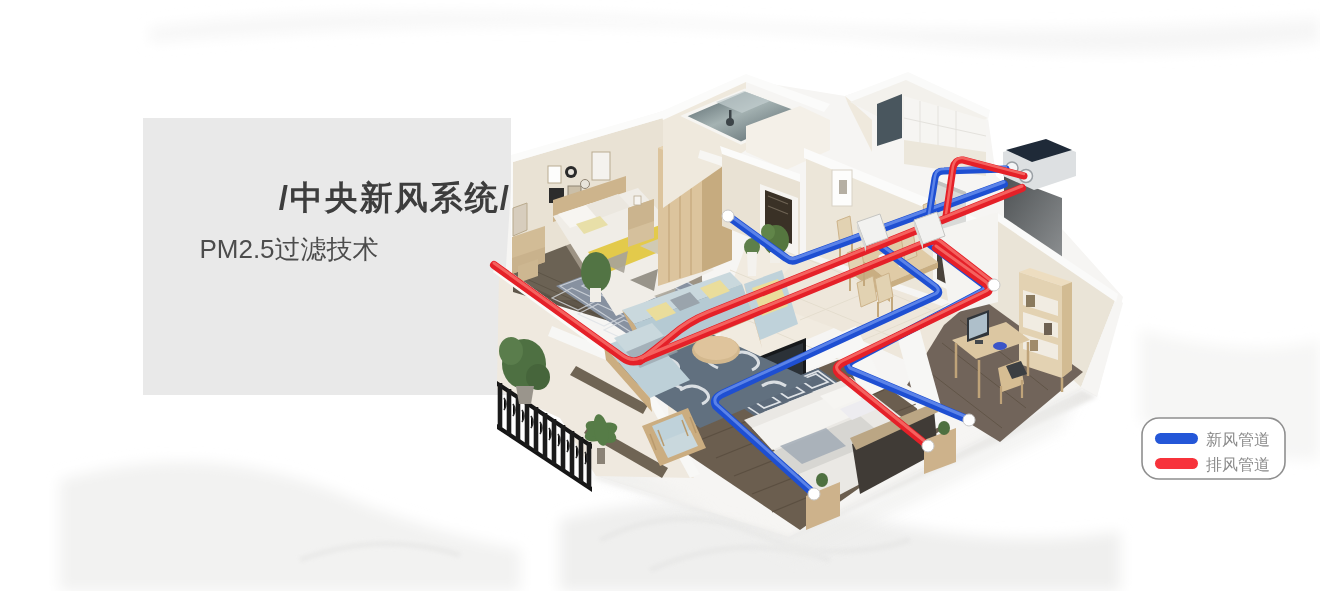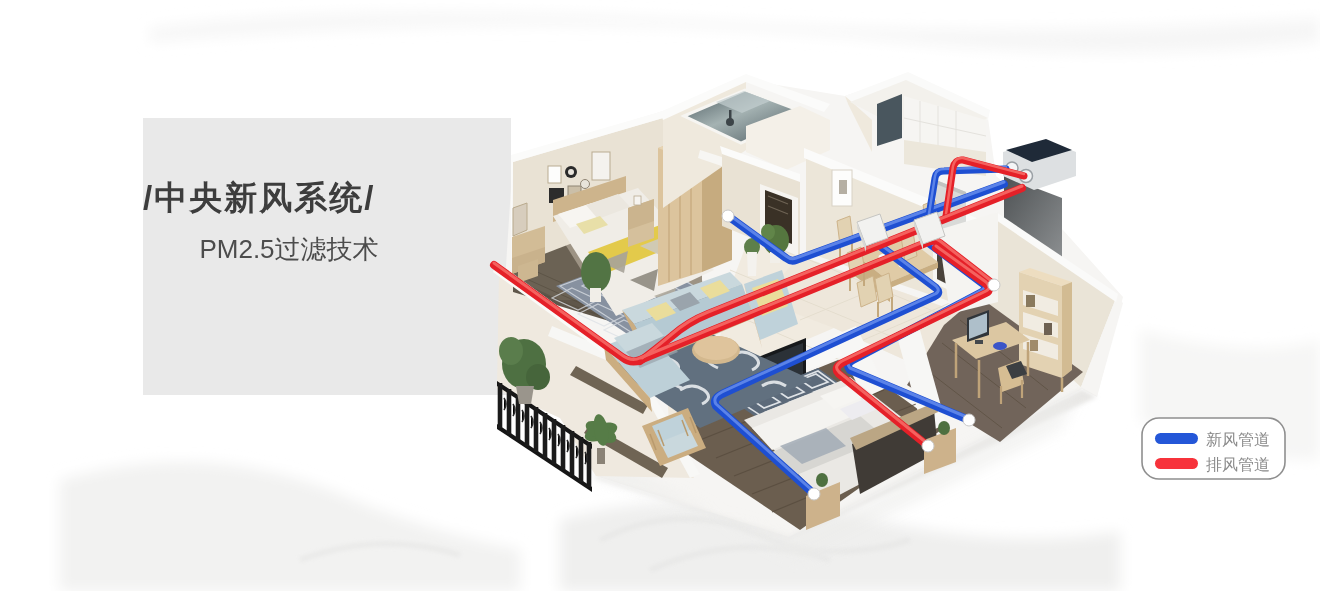--- a/index.html
+++ b/index.html
@@ -457,17 +457,17 @@
   <rect x="1155" y="433" width="43" height="11" rx="5.5" fill="#2457d8"></rect>
 
   <rect x="1155" y="458" width="43" height="11" rx="5.5" fill="#f7323b"></rect>
 
   <text x="1206" y="445" font-size="16" fill="#8a8a8a">新风管道</text>
 
   <text x="1206" y="470" font-size="16" fill="#8a8a8a">排风管道</text>
 </g>
 </svg>
 
-<div style="position:absolute;left:143px;top:176px;width:368px;text-align:left;font-size:33px;font-weight:bold;color:#3d3d3d;letter-spacing:2px;">/中央新风系统/</div>
+<div style="position:absolute;left:143px;top:176px;width:368px;text-align:right;font-size:33px;font-weight:bold;color:#3d3d3d;letter-spacing:2px;">/中央新风系统/</div>
 
 <div style="position:absolute;left:143px;top:232px;width:292px;text-align:center;font-size:26px;color:#4c4c4c;">PM2.5过滤技术</div>
 
 </div>
 
 </body></html>

